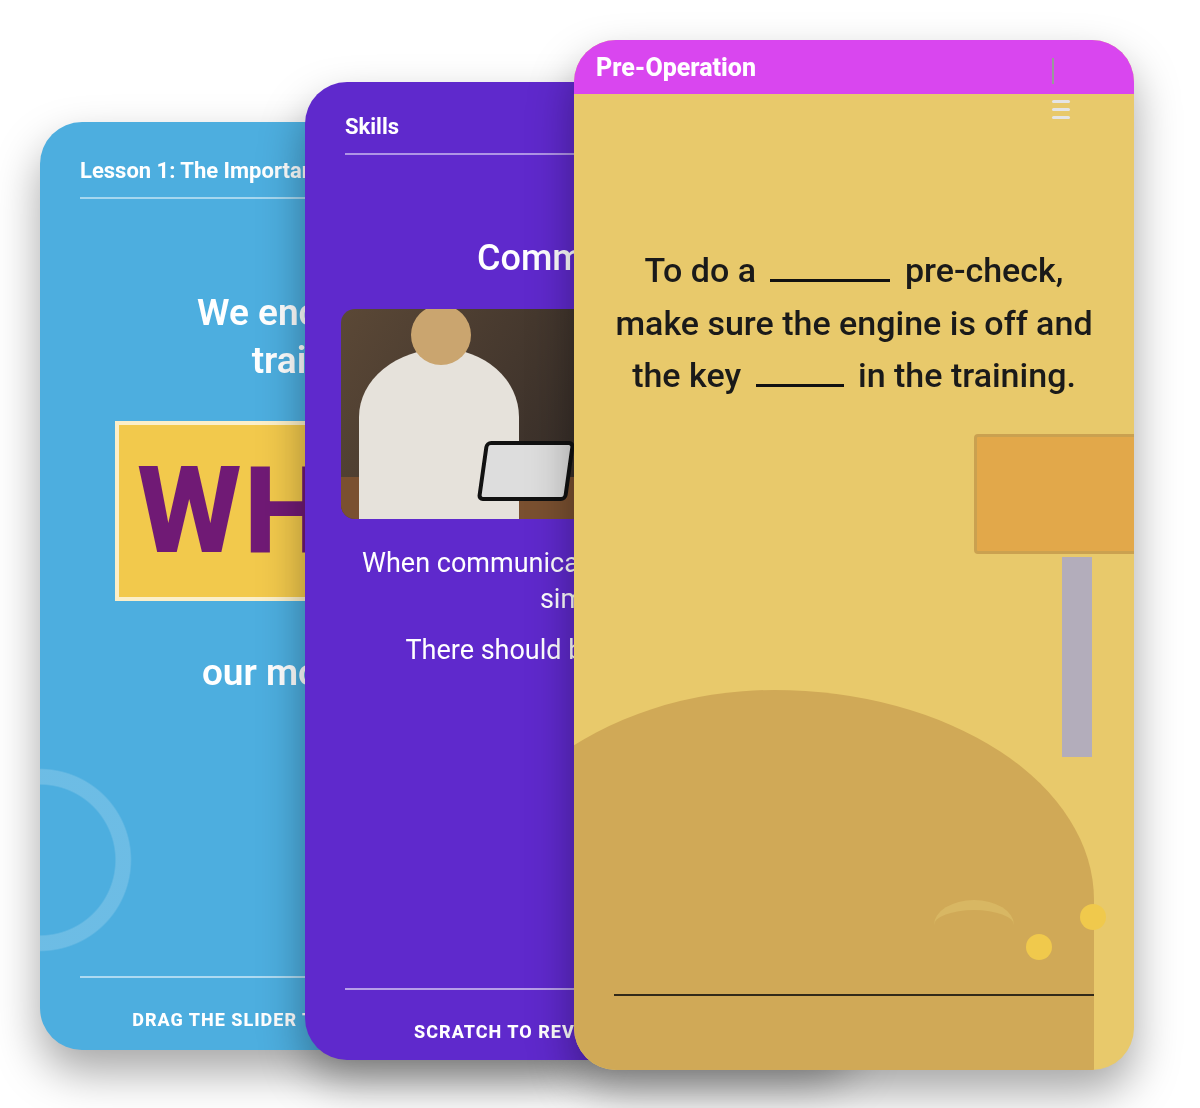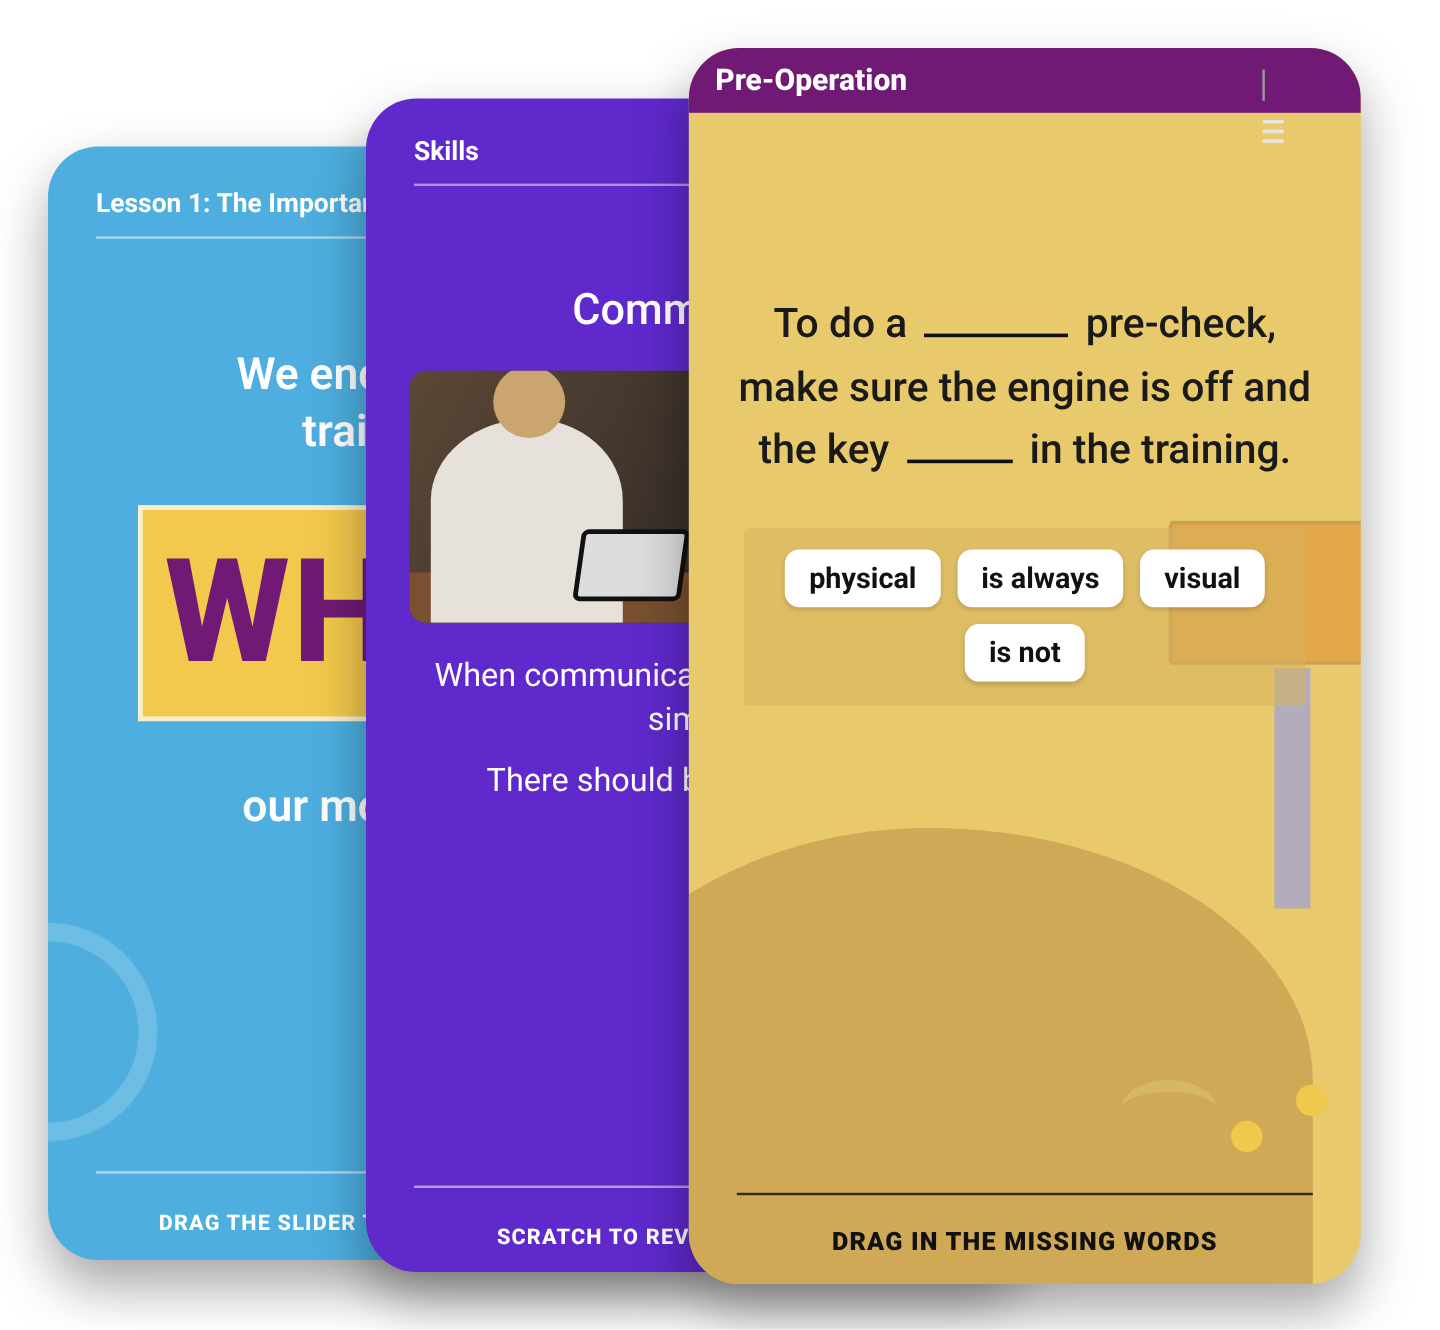--- a/index.html
+++ b/index.html
@@ -222,21 +222,21 @@
     
     .c3 {
       left: 534px;
       top: 0px;
       width: 560px;
       height: 1030px;
       background: #e8c96b;
     }
     .c3 .statusbar {
       height: 54px;
-      background: #701a75;
+      background: #d946ef;
       display: flex;
       align-items: center;
       justify-content: space-between;
       padding: 0 22px;
       color: #fff;
     }
     .c3 .statusbar .title {
       font-weight: 800;
       font-size: 25px;
     }
@@ -431,24 +431,17 @@
     </div>
 
     <div class="question">
       <span>To do a</span>
       <span class="blank"></span>
       <span>pre-check, make sure the engine is off and the key</span>
       <span class="blank short"></span>
       <span>in the training.</span>
     </div>
 
-    <div class="chips-box">
-      <div class="chip">physical</div>
-      <div class="chip">is always</div>
-      <div class="chip">visual</div>
-      <div class="chip">is not</div>
-    </div>
 
     <div class="fdivider"></div>
-    <div class="footer-prompt">DRAG IN THE MISSING WORDS</div>
   </div>
 
 </div>
 
 </body></html>

